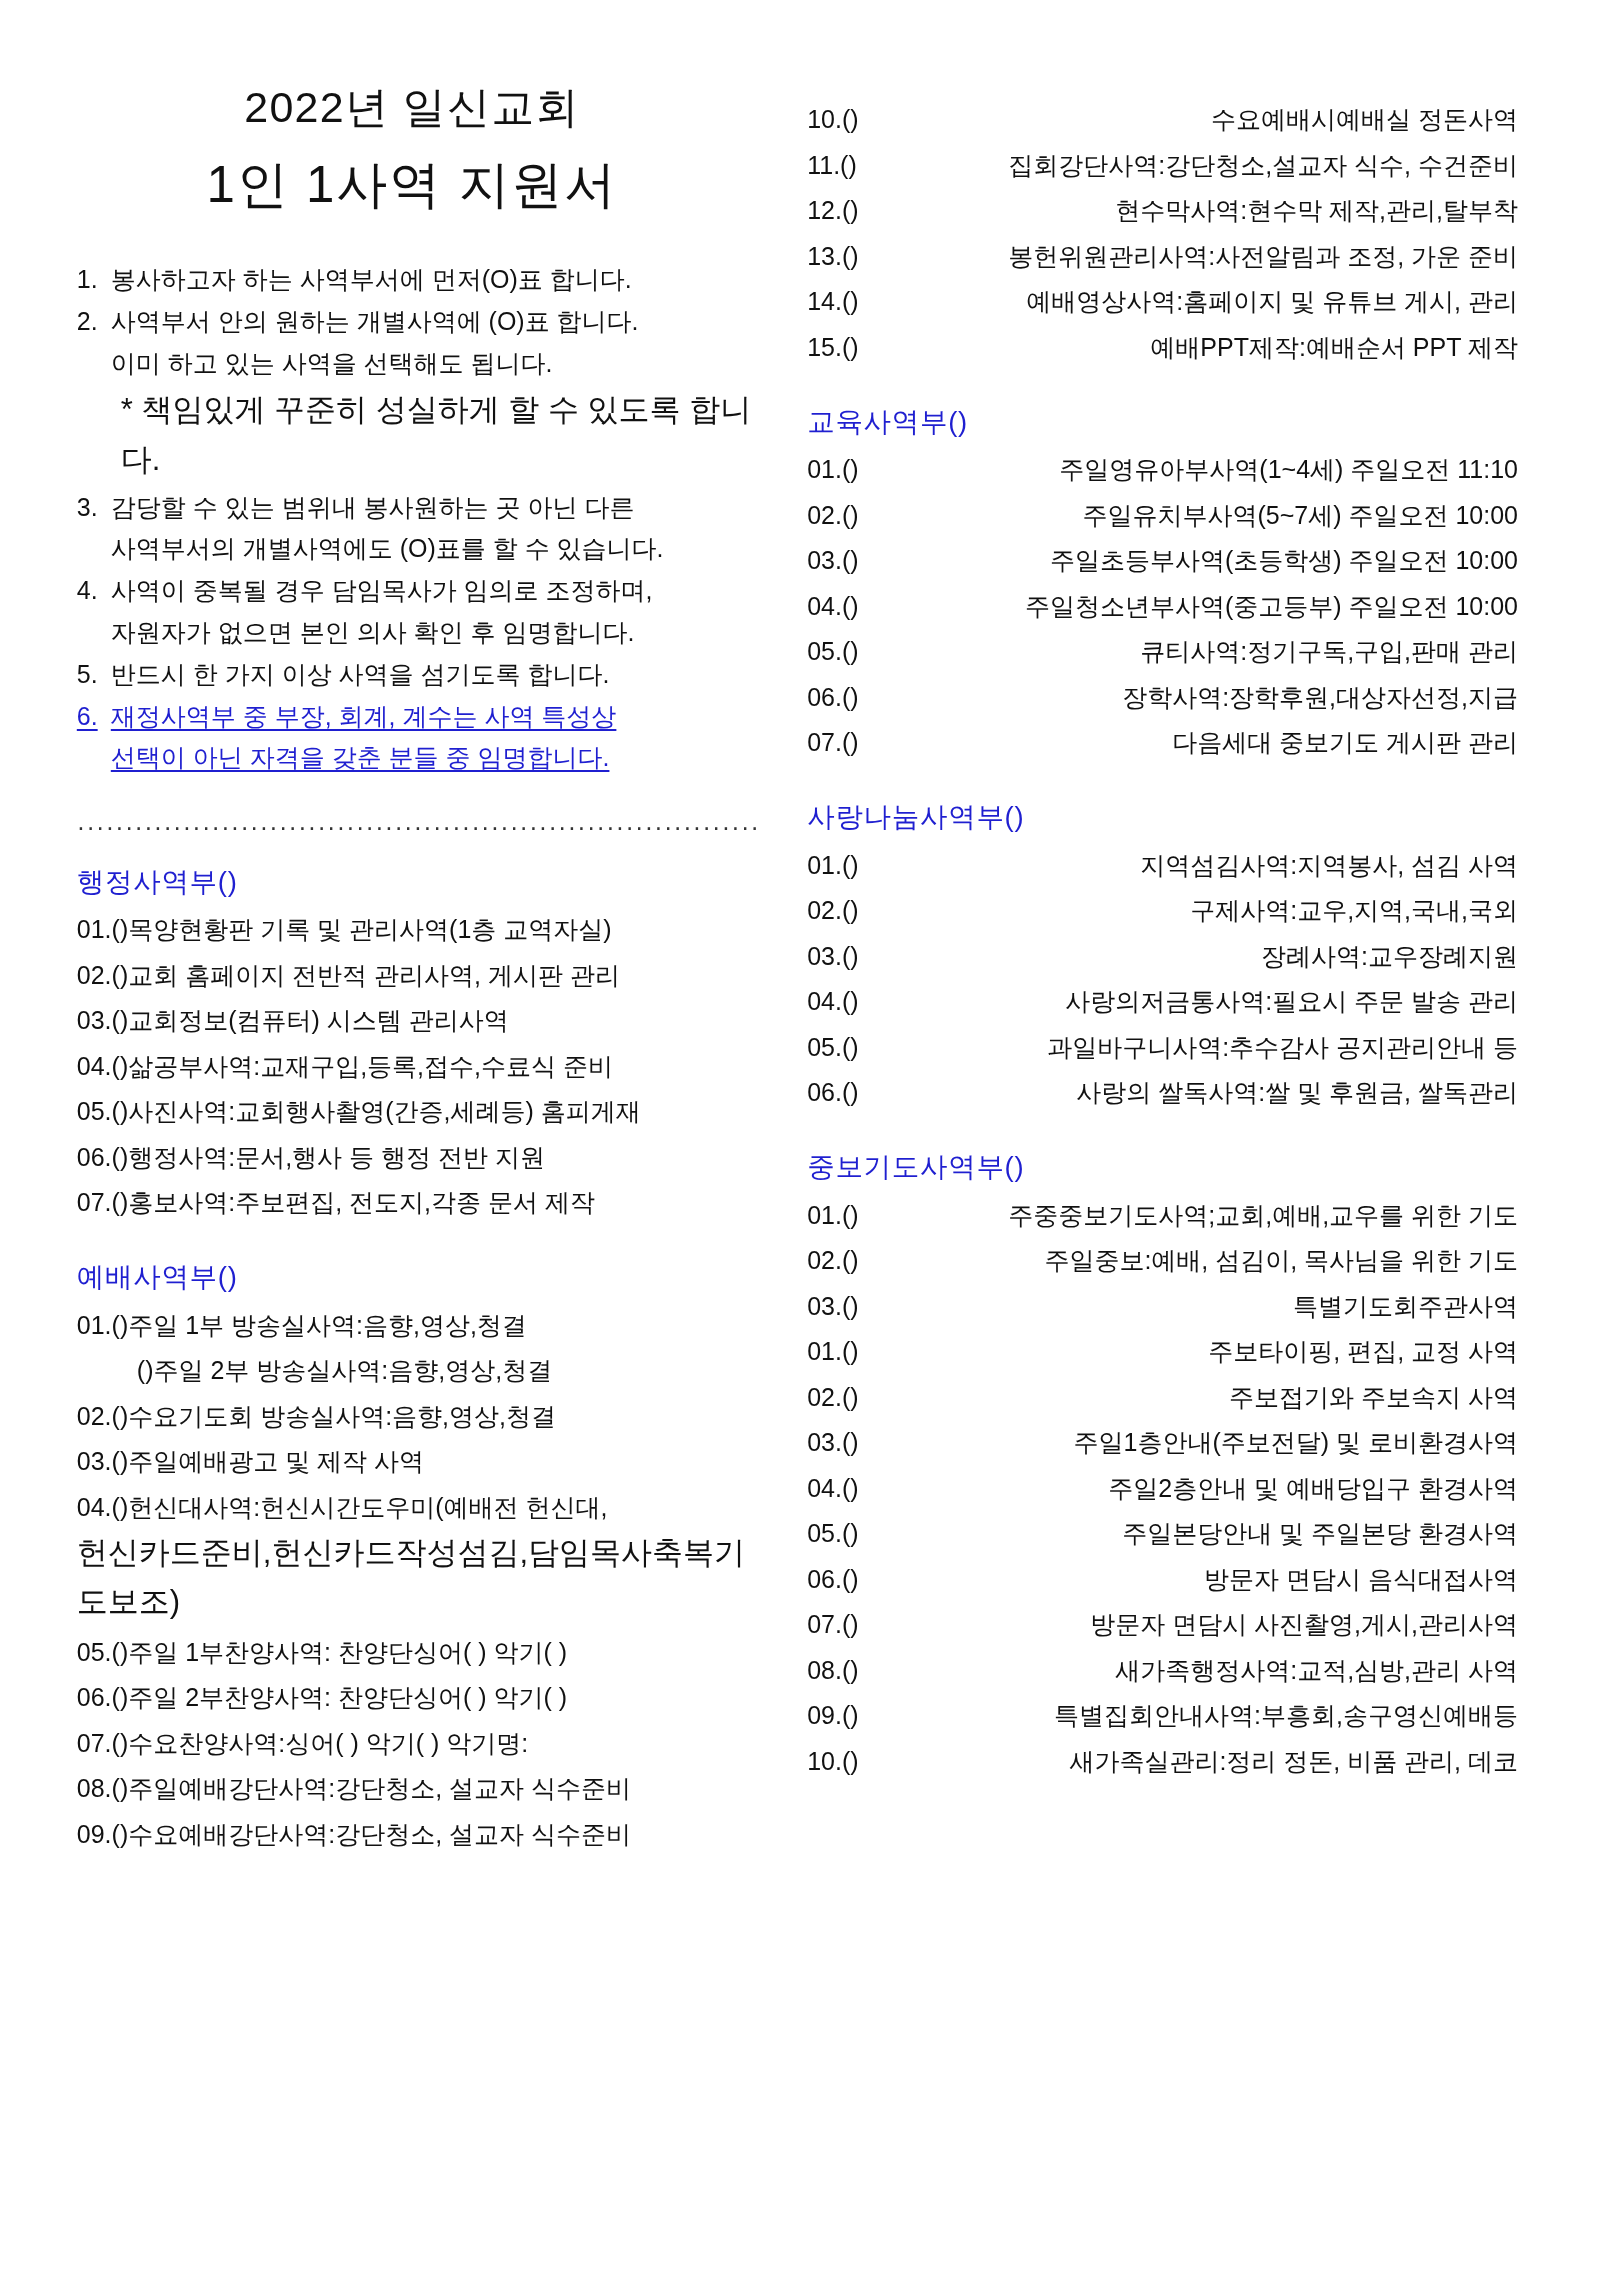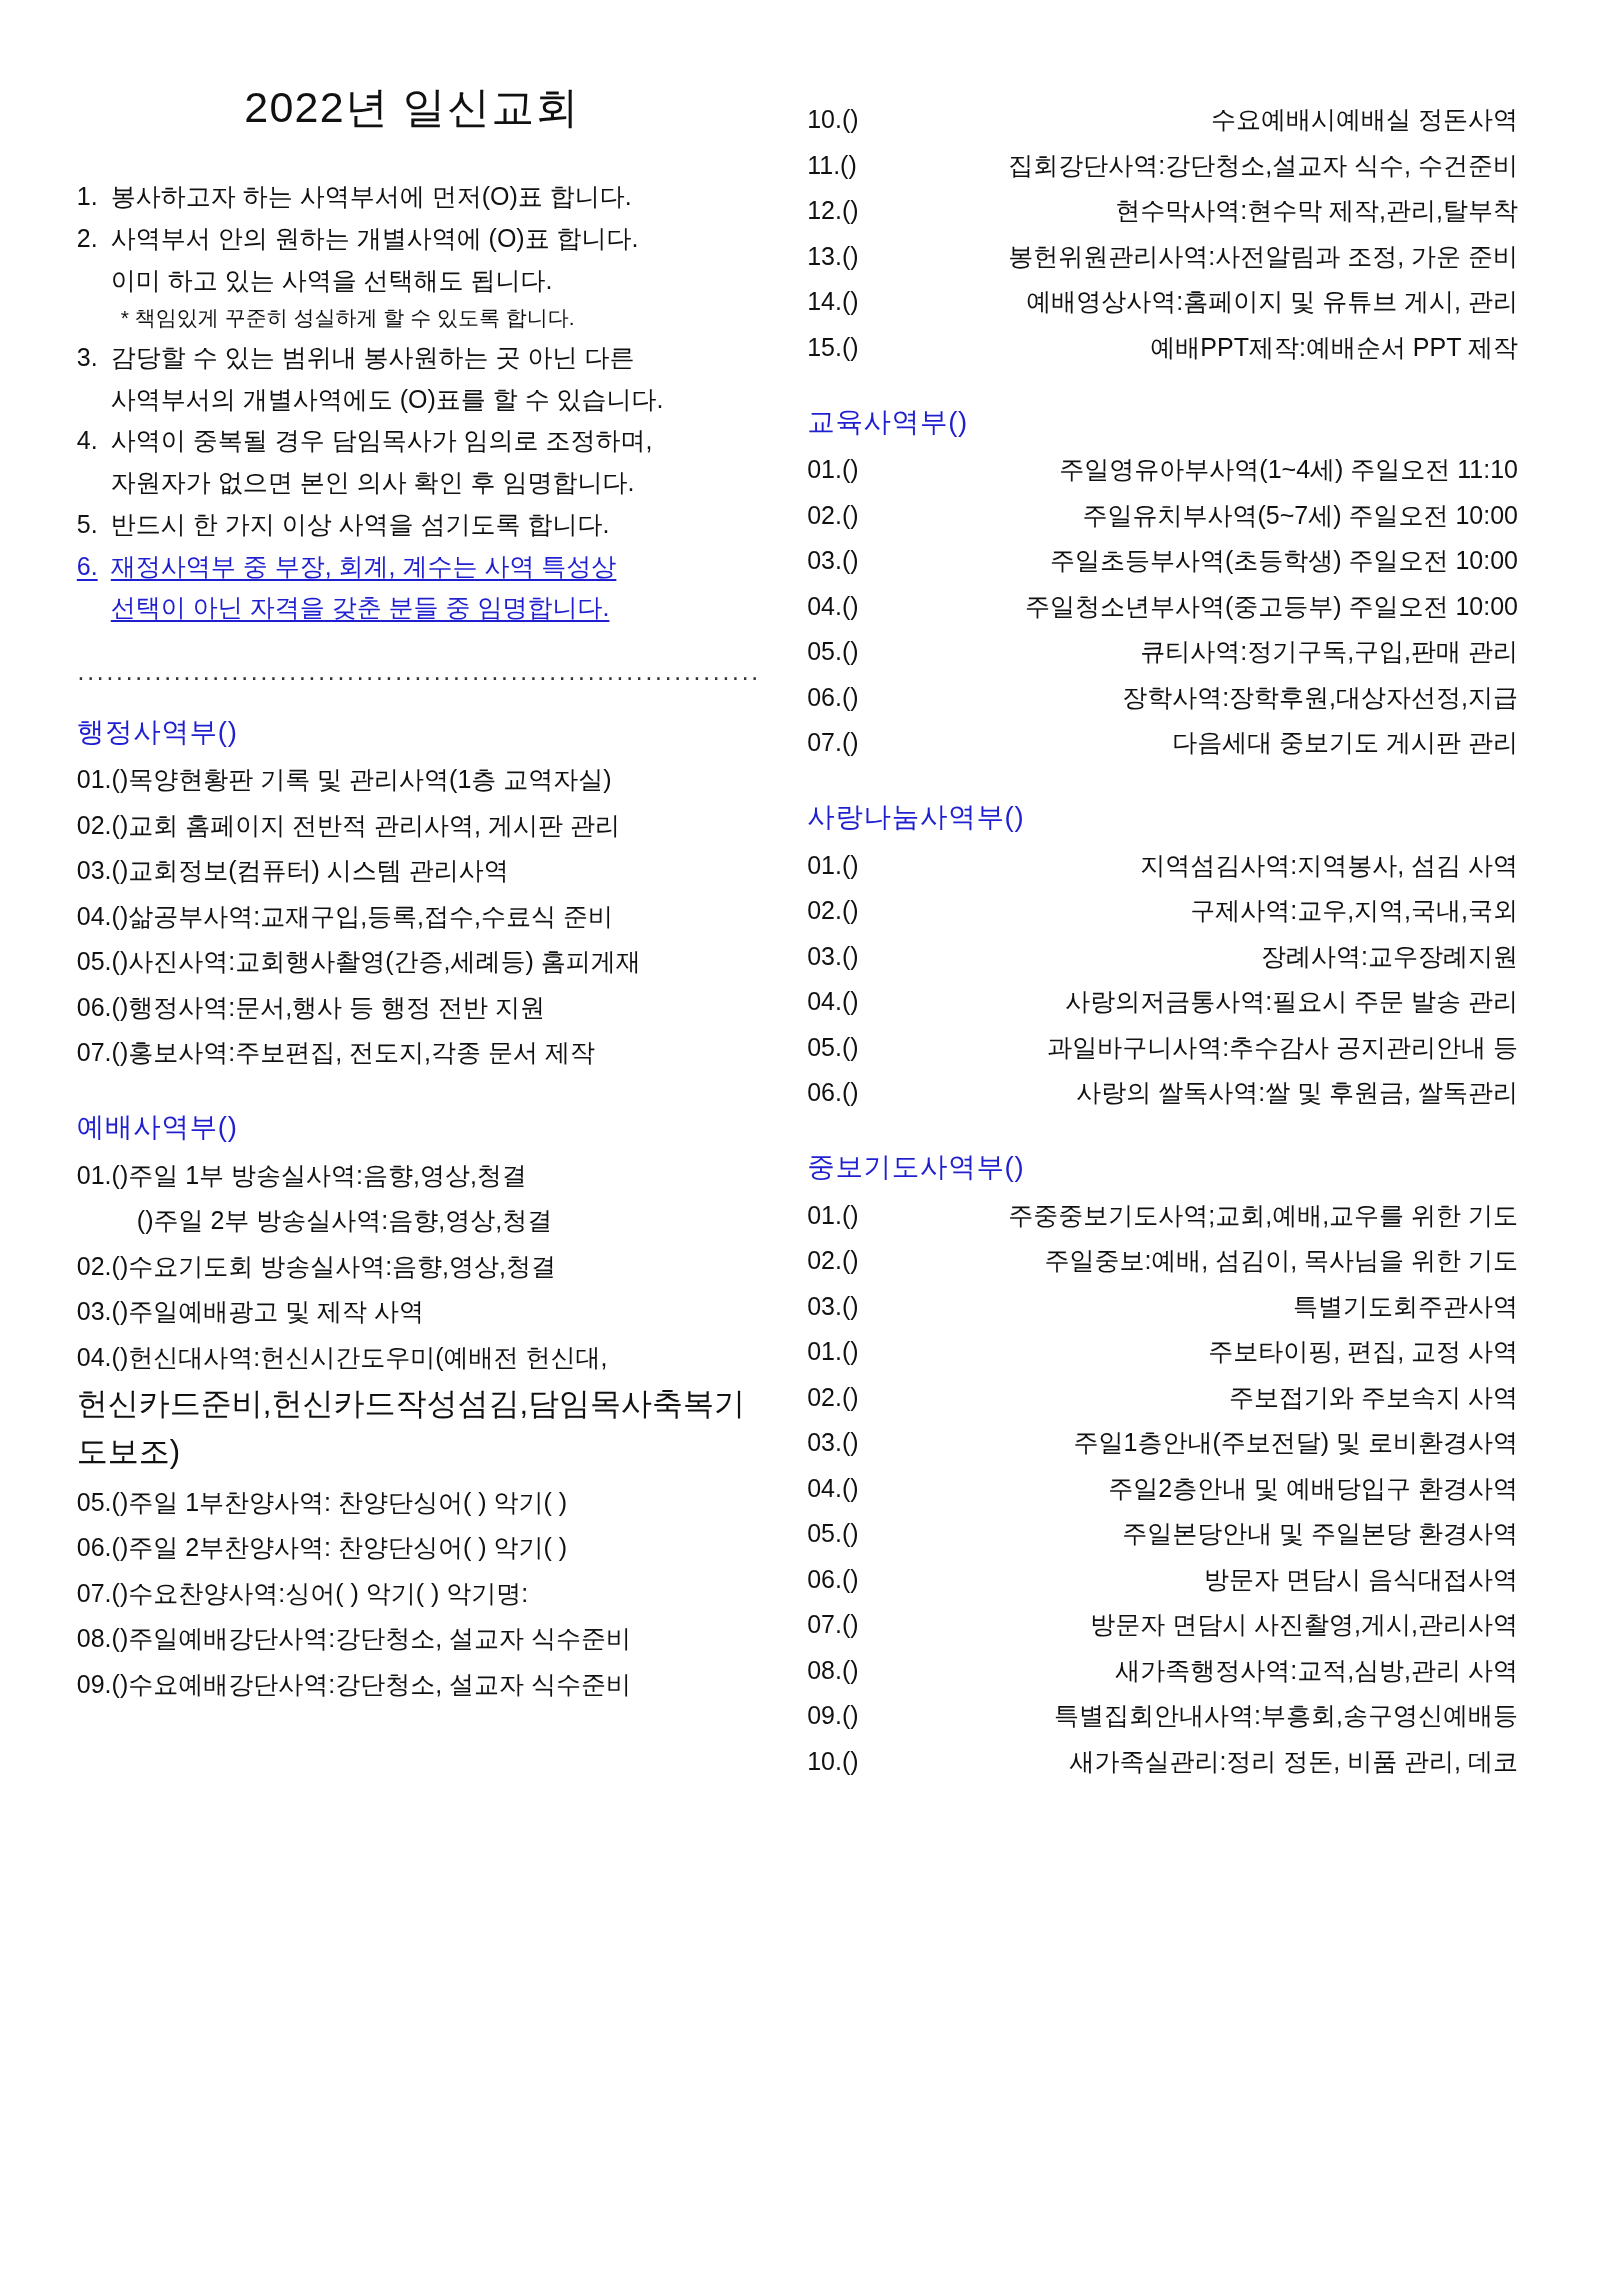--- a/index.html
+++ b/index.html
@@ -75,21 +75,21 @@
     flex: 1 1 auto;
   }
   .ins-sub {
     padding-left: 34px;
     font-size: 25px;
     line-height: 1.62;
     margin-bottom: 1.3px;
   }
   .ins-star {
     padding-left: 44px;
-    font-size: 21px;
+    font-size: 31px;
     line-height: 1.62;
     margin-bottom: 1.3px;
   }
   .ins-row.blue .ins-num,
   .ins-row.blue .ins-text,
   .ins-sub.blue {
     color: #1f1fd0;
     text-decoration: underline;
     text-underline-offset: 3.9px;
   }
@@ -156,20 +156,21 @@
 </head>
 <body>
 
 <div class="page">
   <div class="cols">
 
     <div class="col-left">
 
       <div class="title-block">
         <div class="title-line1">2022년 일신교회</div>
+        <div class="title-line2">1인 1사역 지원서</div>
       </div>
 
       <div class="instructions">
         <div class="ins-row">
           <div class="ins-num">1.</div>
           <div class="ins-text">봉사하고자 하는 사역부서에 먼저(O)표 합니다.</div>
         </div>
         <div class="ins-row">
           <div class="ins-num">2.</div>
           <div class="ins-text">사역부서 안의 원하는 개별사역에 (O)표 합니다.</div>

